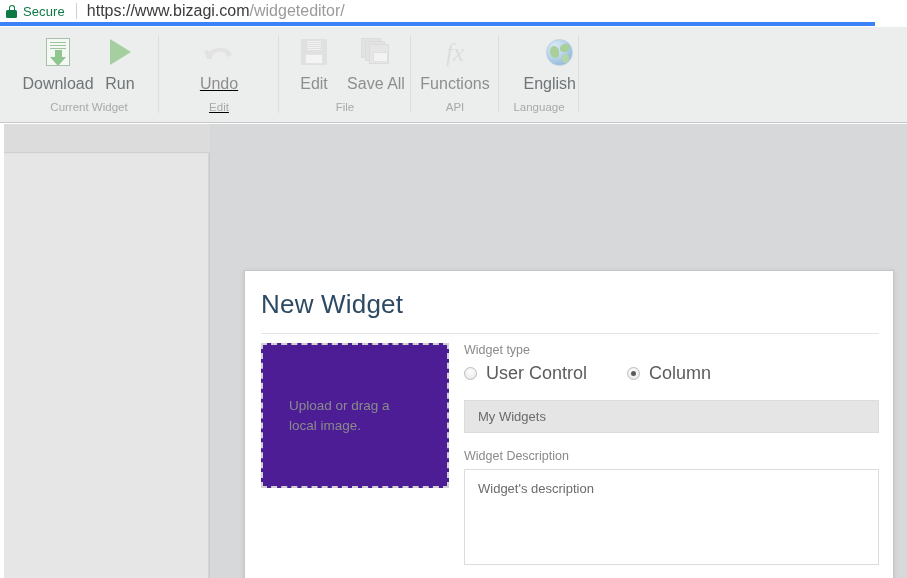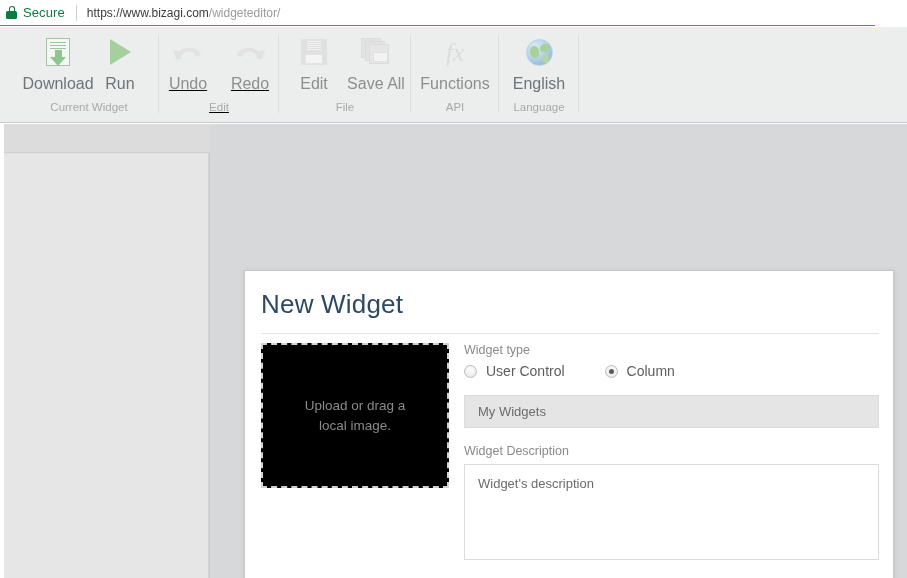--- a/index.html
+++ b/index.html
@@ -11,21 +11,21 @@
     font-family: "Liberation Sans", sans-serif;
     -webkit-font-smoothing: antialiased;
   }
 
   
   .browser-bar {
     position: absolute; left: 0; top: 0;
     width: 875px; height: 26px;
     background: #ffffff;
     display: flex; align-items: center;
-    border-bottom: 1px solid #3b82f6;
+    border-bottom: 4px solid #3b82f6;
   }
   .lock-icon {
     margin-left: 6px; margin-right: 6px;
     width: 11px; height: 13px;
     position: relative; display: inline-block;
   }
   .lock-icon .shackle {
     position: absolute; left: 2.5px; top: 0;
     width: 6px; height: 6px;
     border: 1.6px solid #0c7a43;
@@ -37,21 +37,21 @@
     width: 11px; height: 8px;
     background: #0c7a43; border-radius: 1.5px;
   }
   .secure-label {
     color: #0c7a43; font-size: 13px; letter-spacing: .1px;
   }
   .url-sep {
     width: 1px; height: 16px; background: #cfcfcf;
     margin: 0 10px 0 11px;
   }
-  .url-text { font-size: 12px; color: #9a9a9a; white-space: nowrap; }
+  .url-text { font-size: 16px; color: #9a9a9a; white-space: nowrap; }
   .url-text .host { color: #3b3b3b; }
 
   
   .ribbon {
     position: absolute; left: 0; top: 27px;
     width: 907px; height: 96px;
     background: #eceded;
     border-bottom: 1px solid #c8c8c8;
   }
   .ribbon-inner { position: relative; height: 100%; }
@@ -209,23 +209,22 @@
   }
   .modal-divider {
     position: absolute; left: 16px; top: 62px;
     width: 618px; height: 1px; background: #e4e4e4;
   }
 
   .dropzone {
     position: absolute; left: 16px; top: 72px;
     width: 188px; height: 145px;
     border: 2px dashed #d2d2d2;
-    background: #000000;
+    background: #4c1d95;
     display: flex; align-items: center; justify-content: center;
-    text-align: center;
   }
   .dropzone span {
     font-size: 13.5px; color: #8b8b8b; line-height: 20px;
     padding: 0 26px;
   }
 
   .form-col { position: absolute; left: 219px; top: 72px; width: 415px; }
   .widget-name {
     font-size: 22px; color: #2e4a63; font-weight: 400;
     margin: 0 0 14px 0; line-height: 1;
@@ -238,21 +237,21 @@
   .radio {
     width: 13px; height: 13px; border-radius: 50%;
     border: 1px solid #bcbcbc;
     background: radial-gradient(circle at 50% 35%, #fdfdfd 0%, #e6e6e6 100%);
     margin-right: 9px; position: relative; flex: none;
   }
   .radio.checked::after {
     content: ""; position: absolute; left: 3px; top: 3px;
     width: 5px; height: 5px; border-radius: 50%; background: #5a5a5a;
   }
-  .radio-label { font-size: 14px; color: #5d5d5d; }
+  .radio-label { font-size: 18px; color: #5d5d5d; }
 
   .text-input {
     width: 415px; height: 33px;
     border: 1px solid #dcdcdc; background: #e5e5e5;
     font-family: "Liberation Sans", sans-serif;
     font-size: 13px; color: #6b6b6b;
     padding: 0 13px; outline: none;
     display: flex; align-items: center;
   }
   .spacer-16 { height: 16px; }
@@ -310,29 +309,20 @@
       <div class="items">
         <div class="rb-item">
           <div class="rb-icon ic-undo">
             <svg width="32" height="26" viewBox="0 0 32 26">
                 <path d="M4 20 C4 7, 26 5, 29 16 L24 18 C22 10, 9 11, 9 20 Z" fill="#e2e2e2"></path>
                 <path d="M4 20 L1 11 L12 13 Z" fill="#e2e2e2"></path>
               </svg>
           </div>
           <div class="rb-label">Undo</div>
         </div>
-        <div class="rb-item">
-          <div class="rb-icon ic-redo">
-            <svg width="32" height="26" viewBox="0 0 32 26">
-                <path d="M28 20 C28 7, 6 5, 3 16 L8 18 C10 10, 23 11, 23 20 Z" fill="#e2e2e2"></path>
-                <path d="M28 20 L31 11 L20 13 Z" fill="#e2e2e2"></path>
-              </svg>
-          </div>
-          <div class="rb-label">Redo</div>
-        </div>
       </div>
       <div class="rb-group-name">Edit</div>
     </div>
     <div class="rb-sep" style="left:278px;"></div>
 
     <div class="rb-group" style="left:282px;width:126px;">
       <div class="items">
         <div class="rb-item">
           <div class="rb-icon ic-save">
             <div class="floppy">
@@ -365,21 +355,21 @@
             </div>
           <div class="rb-label">Functions</div>
         </div>
       </div>
       <div class="rb-group-name">API</div>
     </div>
     <div class="rb-sep" style="left:498px;"></div>
 
     <div class="rb-group" style="left:502px;width:74px;">
       <div class="items">
-        <div class="rb-item active" style="width:74px;">
+        <div class="rb-item active" style="width:74px;align-items:flex-end;">
           <div class="rb-icon">
             <div class="ic-globe">
                 <div class="land1"></div>
                 <div class="land2"></div>
                 <div class="land3"></div>
               </div>
           </div>
           <div class="rb-label">English</div>
         </div>
       </div>

